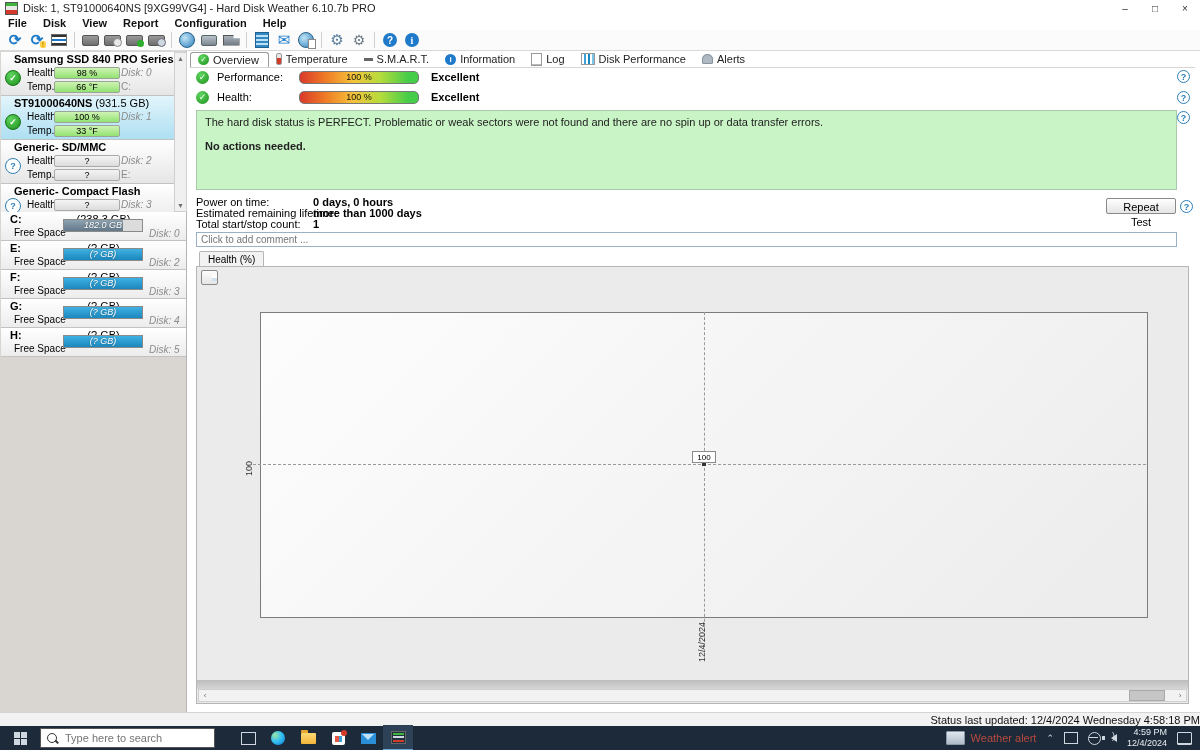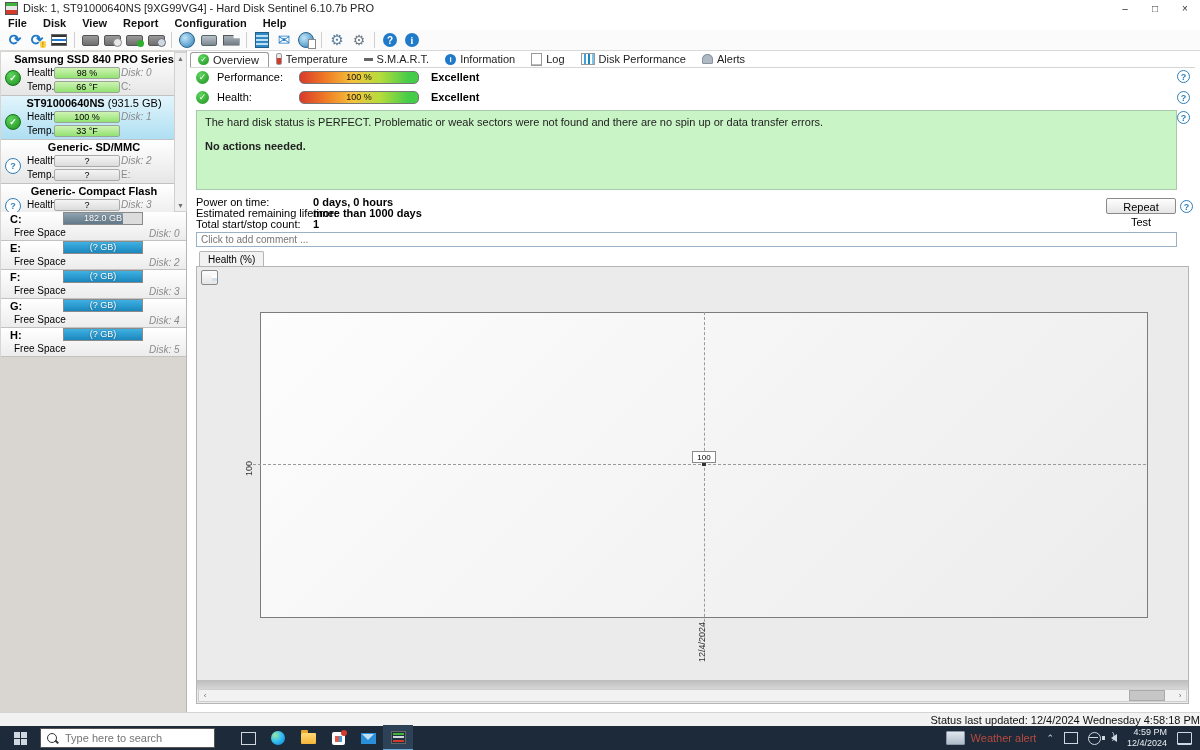--- a/index.html
+++ b/index.html
@@ -37,21 +37,21 @@
   .g-gear2::after{content:"⚙";color:#6e7a84;font-size:14px;}
   .circ{width:14px;height:14px;border-radius:50%;background:#1f7ac9;color:#fff;font-weight:bold;font-size:10px;display:flex;align-items:center;justify-content:center;}
   .circ.q::after{content:"?";}
   .circ.i::after{content:"i";font-family:"Liberation Serif",serif;}
 
   
   .sidebar-bg{left:0;top:51px;width:187px;height:661px;background:#d9d6d2;border-right:1px solid #b5b5b5;box-sizing:border-box;}
   .disk-list{left:1px;top:52px;width:173px;height:160px;overflow:hidden;background:#e9e9e9;}
   .disk-item{position:relative;width:173px;height:44px;background:linear-gradient(#ffffff,#e6e6e6);border-bottom:1px solid #c2c2c2;box-sizing:border-box;}
   .disk-item.sel{background:linear-gradient(#e2f5fc,#aedff2);}
-  .di-head{padding:1px 0 0 13px;white-space:nowrap;text-align:center;}
+  .di-head{padding:1px 0 0 13px;white-space:nowrap;}
   .di-name{font-weight:bold;font-size:11px;}
   .di-size{font-size:11px;}
   .di-row{position:absolute;left:0;width:100%;height:12px;}
   .di-label{position:absolute;left:26px;font-size:10px;}
   .di-bar{position:absolute;left:53px;top:0;width:64px;height:10px;border:1px solid #9aa59a;border-radius:2px;background:linear-gradient(#cff3b4,#93e272);text-align:center;font-size:9px;line-height:10px;}
   .di-bar.unk{background:linear-gradient(#f4f4f4,#dcdcdc);border-color:#aaa;}
   .di-right{position:absolute;left:120px;font-style:italic;color:#8a8a8a;font-size:10px;}
   .status-badge{position:absolute;left:4px;top:18px;width:14px;height:14px;border-radius:50%;display:flex;align-items:center;justify-content:center;font-size:9px;color:#fff;}
   .status-ok{background:radial-gradient(circle at 35% 30%,#5ed65e,#1d8f1d);border:1px solid #157015;}
   .status-ok::after{content:"✓";font-weight:bold;}
@@ -59,21 +59,21 @@
   .status-unk::after{content:"?";}
   .vscroll{left:174px;top:52px;width:13px;height:160px;background:#f0f0f0;border:1px solid #d0d0d0;box-sizing:border-box;}
   .vs-btn{position:absolute;left:0;width:11px;height:11px;color:#707070;font-size:7px;text-align:center;line-height:11px;}
   .vs-up{top:0;} .vs-up::after{content:"▲";}
   .vs-dn{bottom:0;} .vs-dn::after{content:"▼";}
   .vol-list{left:1px;top:212px;width:185px;}
   .vol-item{position:relative;width:185px;height:29px;background:linear-gradient(#ffffff,#ececec);border-bottom:1px solid #c2c2c2;box-sizing:border-box;}
   .vi-letter{position:absolute;left:9px;top:1px;font-weight:bold;}
   .vi-size{position:absolute;left:55px;top:1px;width:95px;text-align:center;}
   .vi-label{position:absolute;left:13px;top:15px;font-size:10px;}
-  .vi-bar{position:absolute;left:62px;top:0;width:78px;height:11px;border:1px solid #8a8a8a;background:#dcdcdc;font-size:9px;color:#fff;text-align:center;line-height:11px;overflow:hidden;}
+  .vi-bar{position:absolute;left:62px;top:7px;width:78px;height:11px;border:1px solid #8a8a8a;background:#dcdcdc;font-size:9px;color:#fff;text-align:center;line-height:11px;overflow:hidden;font-style:italic;}
   .vi-fill{position:absolute;left:0;top:0;bottom:0;z-index:0;}
   .vi-txt{position:relative;z-index:1;text-shadow:0 0 2px rgba(0,0,0,.4);}
   .fill-blue{width:100%;background:linear-gradient(#3fb1e3,#1b87bd);}
   .fill-used{width:76%;background:linear-gradient(#8fa3b0,#63798a);}
   .vi-right{position:absolute;left:148px;top:16px;font-style:italic;color:#8a8a8a;font-size:10px;}
 
   
   .tabbar{left:190px;top:52px;width:1005px;height:16px;display:flex;align-items:flex-end;border-bottom:1px solid #d5d5d5;box-sizing:border-box;background:#fff;}
   .tab{display:flex;align-items:center;gap:4px;padding:1px 9px 2px 7px;height:15px;box-sizing:border-box;color:#222;}
   .tab.sel{border:1px solid #9a9a9a;border-bottom:none;background:#fff;border-radius:3px 3px 0 0;}
@@ -170,21 +170,21 @@
   .notif{width:13px;height:11px;border:1px solid #cfd8e0;border-radius:1px;box-shadow:inset 0 -3px 0 -2px #cfd8e0;}
   .it{font-style:normal;}
 </style>
 </head>
 <body>
 
 <div class="screen">
 
   <div class="abs titlebar">
     <span class="app-ico"></span>
-    <span class="title-text">Disk: 1, ST91000640NS [9XG99VG4]  -  Hard Disk Sentinel 6.10.7b PRO</span>
+    <span class="title-text">Disk: 1, ST91000640NS [9XG99VG4]  -  Hard Disk Weather 6.10.7b PRO</span>
     <span class="win-controls">
       <span class="win-btn">–</span>
       <span class="win-btn">□</span>
       <span class="win-btn">×</span>
     </span>
   </div>
 
   <div class="abs menubar">
     <span class="menu-item">File</span>
     <span class="menu-item">Disk</span>

